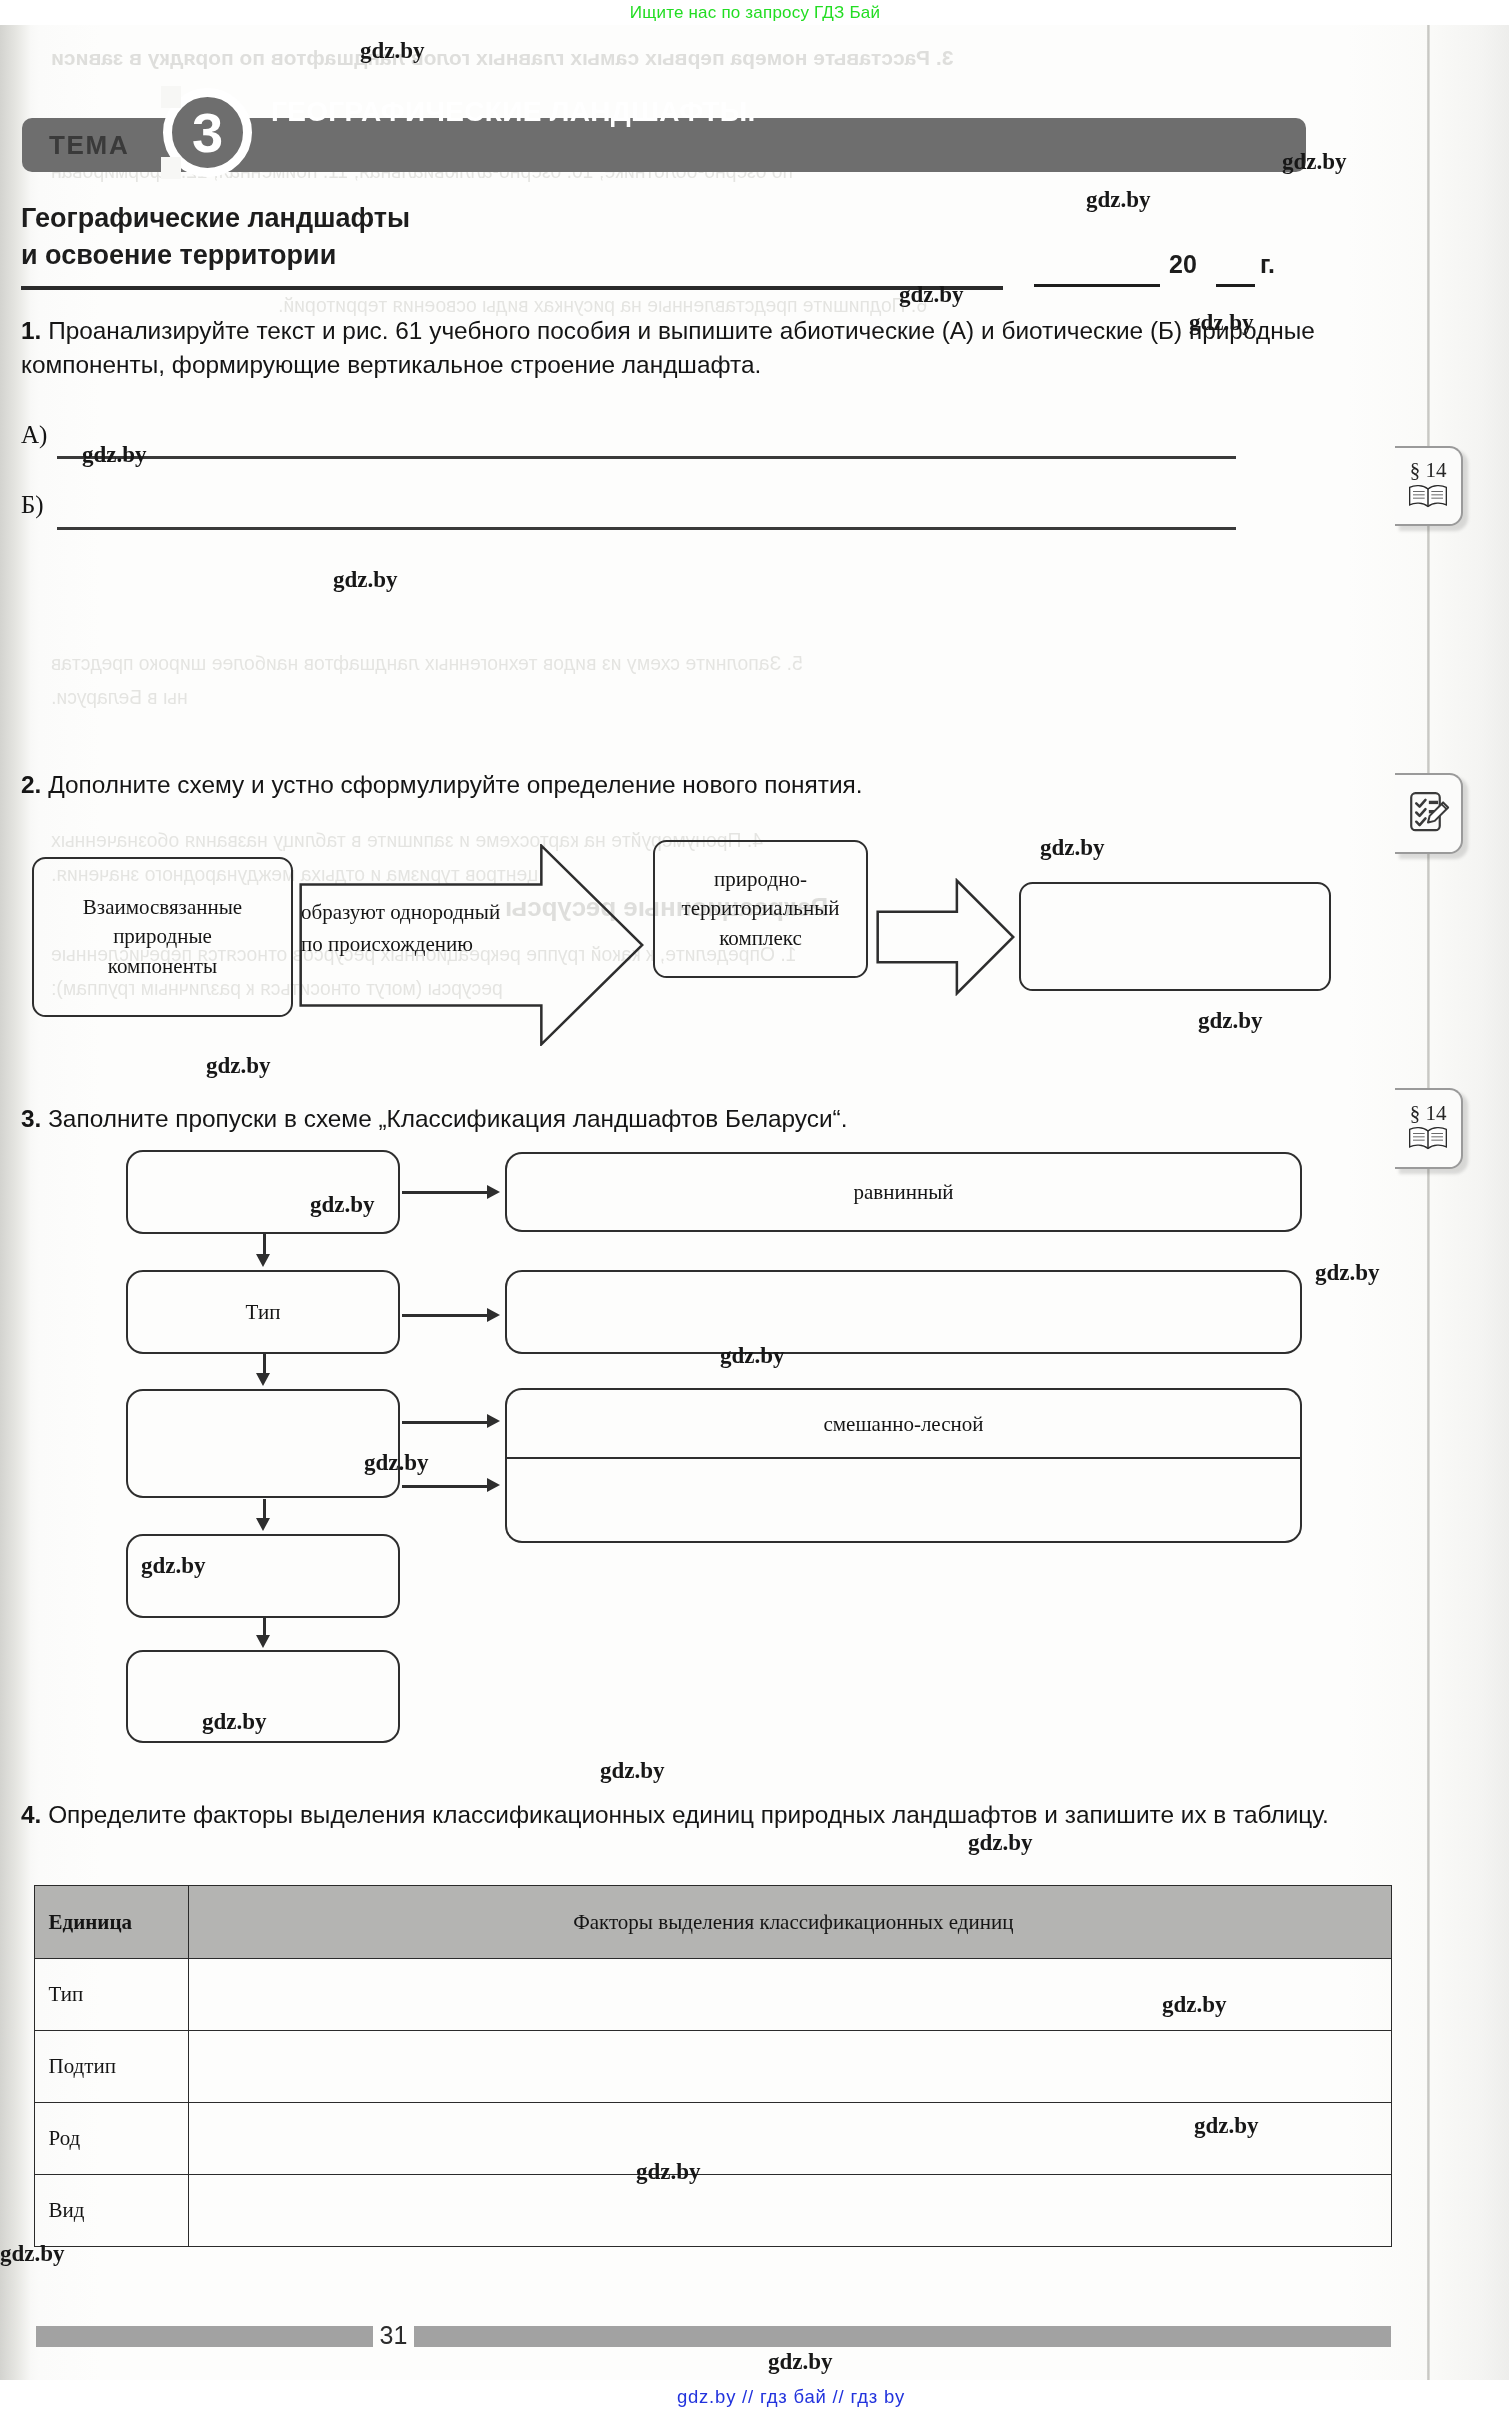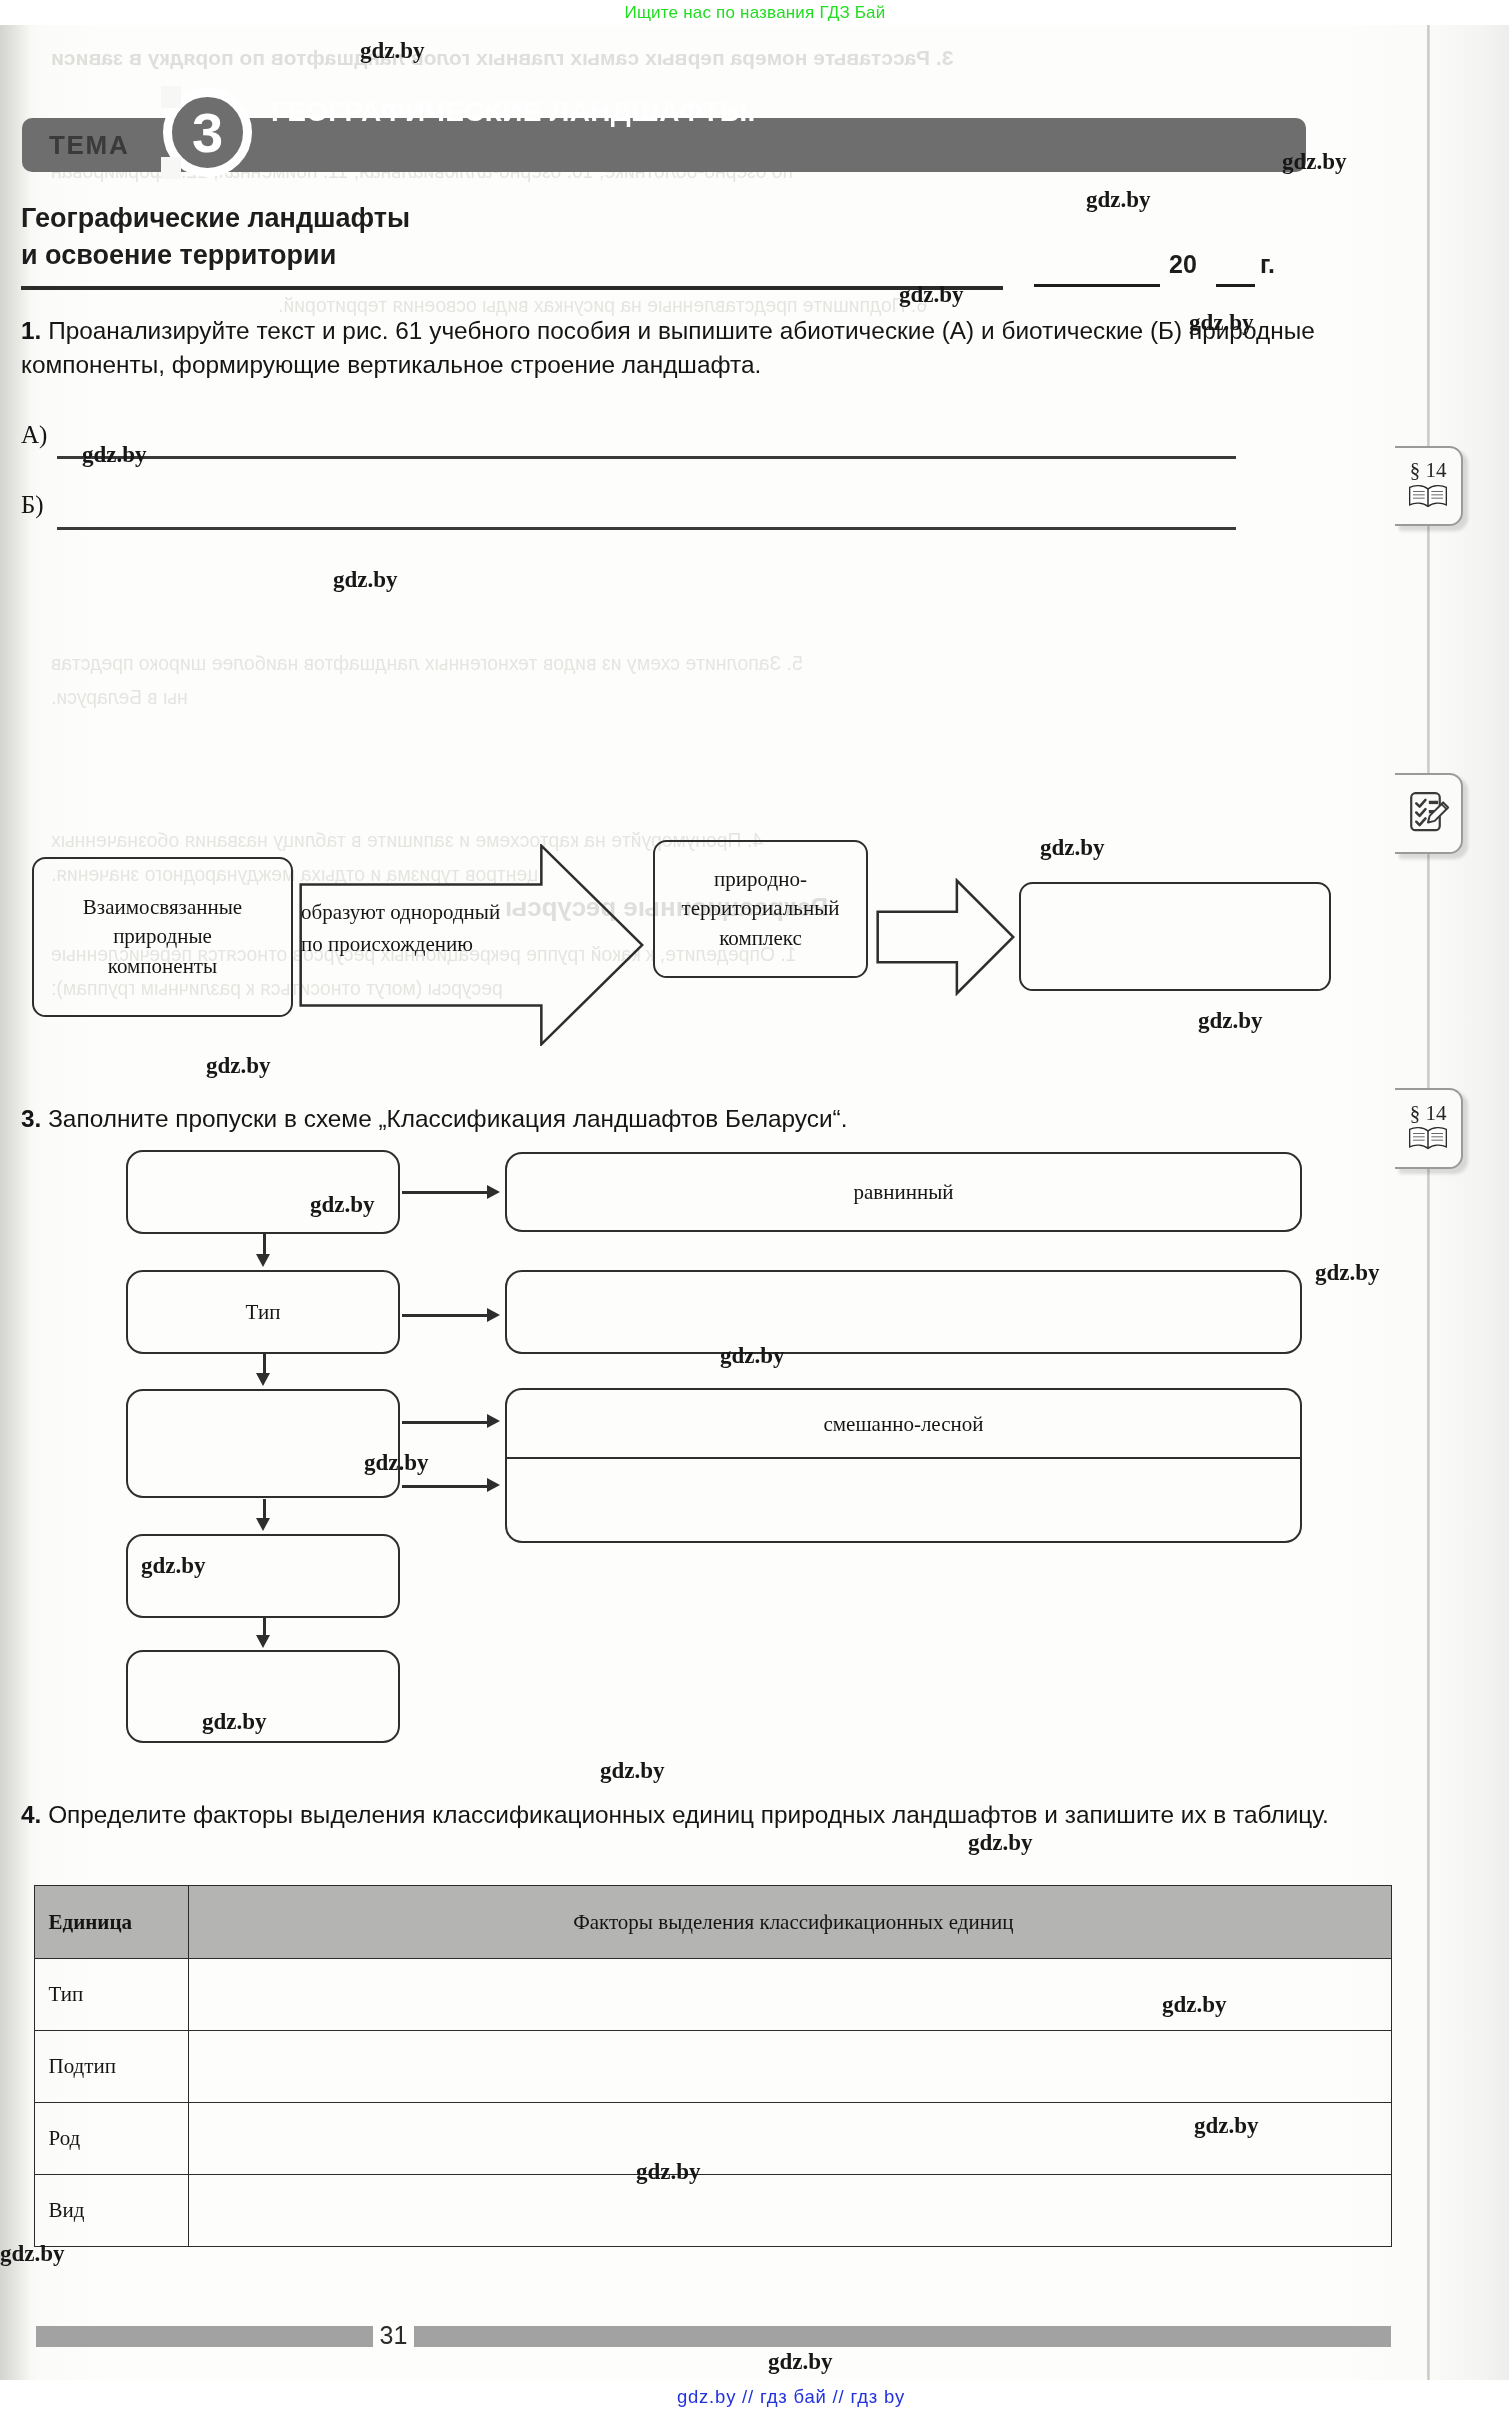--- a/index.html
+++ b/index.html
@@ -179,21 +179,21 @@
   .foot-bar-r{position:absolute;left:414px;top:2301px;width:977px;height:21px;background:#a2a2a2;}
   .foot-num{
     position:absolute;left:373px;top:2284px;width:41px;height:52px;
     background:#fdfdfc;display:flex;align-items:center;justify-content:center;
     color:#2b2b2b;font-size:25px;font-weight:400;
   }
 </style>
 </head>
 <body>
 
-<div class="top-banner">Ищите нас по названия ГДЗ Бай</div>
+<div class="top-banner">Ищите нас по запросу ГДЗ Бай</div>
 
 <div class="page">
 
   <div class="gutter"></div>
   <div class="page-edge"></div>
 
   <div class="bleed" style="left:51px;top:21px;">3. Расставьте номера первых самых главных голов ландшафтов по порядку в зависи</div>
   <div class="bleed lt" style="left:51px;top:93px;">вершина; 5. лессовая; 6. моренно-зандровая; 7. моренно-зандр;  8. зандровая</div>
   <div class="bleed lt" style="left:51px;top:135px;">по озерно-болотнике; 10. озерно-аллювиальная; 11. пойменная; 12. сформирован</div>
   <div class="bleed lt" style="left:278px;top:269px;">6. Подпишите представленные на рисунках виды освоения территорий.</div>
@@ -238,20 +238,24 @@
       </svg>
     </span>
   </div>
 
   <div class="ans-label" style="left:21px;top:396px;">А)</div>
   <div class="ans-rule" style="left:57px;top:431px;width:1179px;"></div>
 
   <div class="ans-label" style="left:21px;top:466px;">Б)</div>
   <div class="ans-rule" style="left:57px;top:502px;width:1179px;"></div>
 
+  <div class="task" style="left:21px;top:743px;width:1314px;">
+    <b>2.</b>
+    <span>Дополните схему и устно сформулируйте определение нового понятия.</span>
+  </div>
 
   <div class="side-tab" style="left:1395px;top:748px;height:77px;">
     <span>
       <svg width="44" height="47" viewBox="0 0 52 56">
         <rect x="6" y="5" width="34" height="44" rx="5" fill="none" stroke="#3a3a3a" stroke-width="2.6"></rect>
         <path d="M12 17 l4 4 l7 -8" fill="none" stroke="#3a3a3a" stroke-width="3" stroke-linecap="round" stroke-linejoin="round"></path>
         <path d="M12 28 l4 4 l7 -8" fill="none" stroke="#3a3a3a" stroke-width="3" stroke-linecap="round" stroke-linejoin="round"></path>
         <path d="M12 39 l4 4 l7 -8" fill="none" stroke="#3a3a3a" stroke-width="3" stroke-linecap="round" stroke-linejoin="round"></path>
         <rect x="27" y="14" width="11" height="4" fill="#3a3a3a"></rect>
         <rect x="27" y="25" width="11" height="4" fill="#3a3a3a"></rect>

